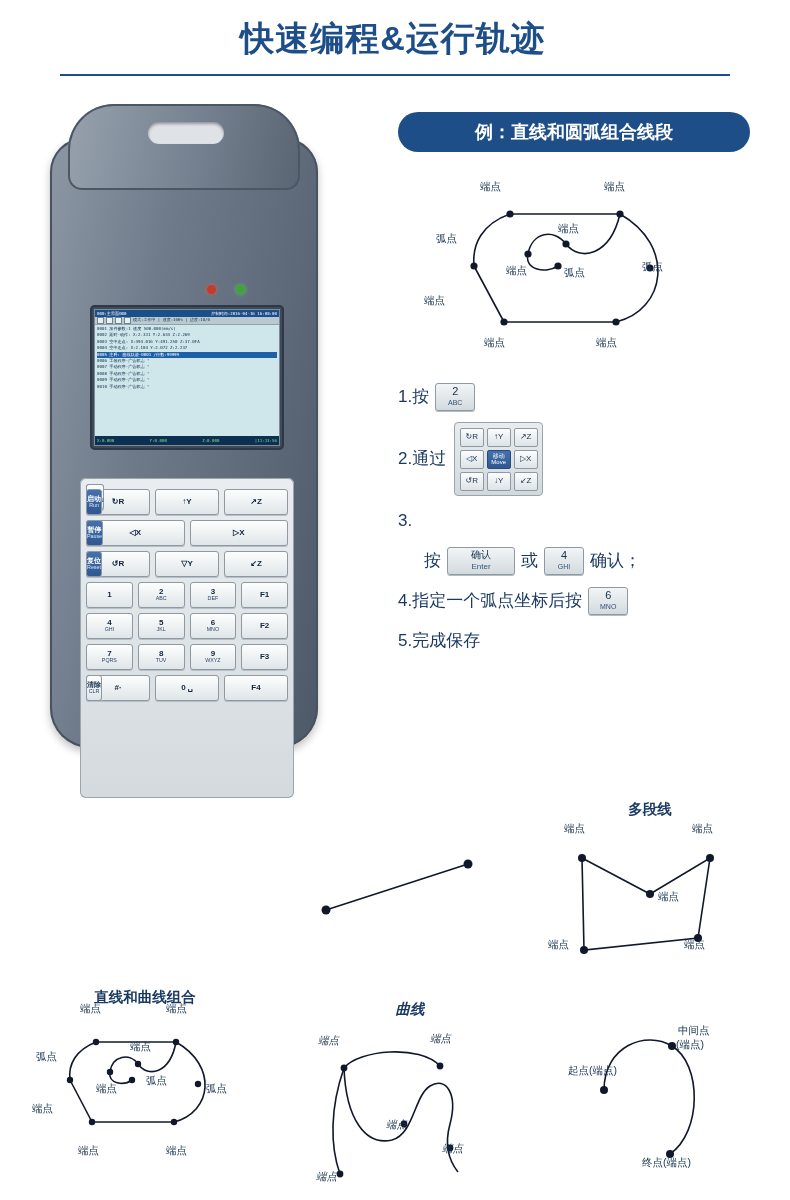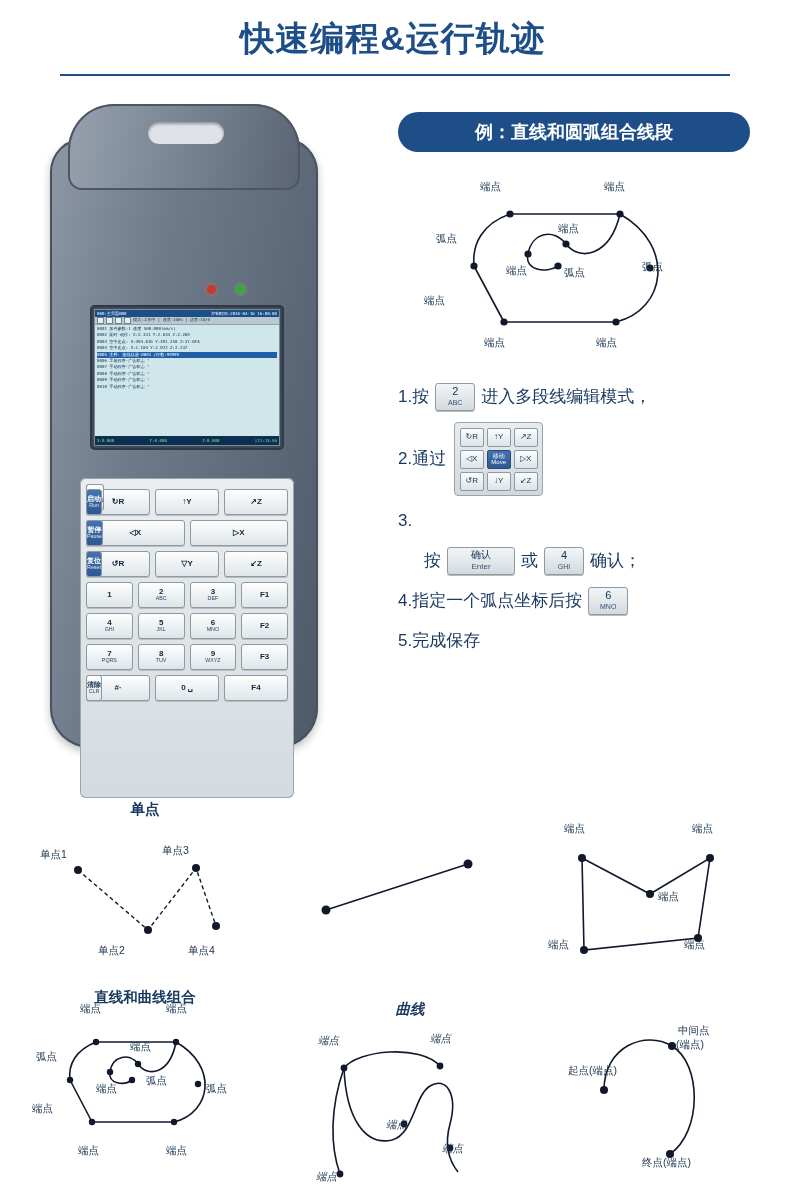--- a/index.html
+++ b/index.html
@@ -399,21 +399,20 @@
 
   <div class="steps">
 
     <div class="step">
       <span>1.</span>
       <span>按</span>
       <span class="kc">
         <span class="kc-main">2</span>
         <span class="kc-sub">ABC</span>
       </span>
-      <span>进入多段线编辑模式，</span>
     </div>
 
     <div class="step">
       <span>2.</span>
       <span>通过</span>
       <span class="minipad">
         <span class="mrow">
           <span class="mkey">↻R</span>
           <span class="mkey">↑Y</span>
           <span class="mkey">↗Z</span>
@@ -462,44 +461,31 @@
     </div>
 
     <div class="step">
       <span>5.</span>
       <span>完成保存</span>
     </div>
   </div>
 
   <div class="gallery">
 
-    <div class="cell" style="left:30px;top:10px;width:230px;height:160px;">
-      <div class="cell-title" style="top:0;">单点</div>
-      <svg width="230" height="140" viewBox="0 0 230 140" style="position:absolute;left:0;top:22px;">
-        <path class="dash" d="M48,48 L118,108 L166,46 L186,104"></path>
-        <circle class="dot" cx="48" cy="48" r="4"></circle>
-        <circle class="dot" cx="118" cy="108" r="4"></circle>
-        <circle class="dot" cx="166" cy="46" r="4"></circle>
-        <circle class="dot" cx="186" cy="104" r="4"></circle>
-      </svg>
-      <div class="lbl" style="left:10px;top:48px;">单点1</div>
-      <div class="lbl" style="left:132px;top:44px;">单点3</div>
-      <div class="lbl" style="left:68px;top:144px;">单点2</div>
-      <div class="lbl" style="left:158px;top:144px;">单点4</div>
-    </div>
 
     <div class="cell" style="left:290px;top:10px;width:210px;height:160px;">
       <svg width="210" height="140" viewBox="0 0 210 140" style="position:absolute;left:0;top:22px;">
         <path class="stroke" d="M36,88 L178,42"></path>
         <circle class="dot" cx="36" cy="88" r="4.5"></circle>
         <circle class="dot" cx="178" cy="42" r="4.5"></circle>
       </svg>
     </div>
 
     <div class="cell" style="left:540px;top:10px;width:220px;height:160px;">
+      <div class="cell-title" style="top:0;">多段线</div>
       <svg width="220" height="140" viewBox="0 0 220 140" style="position:absolute;left:0;top:22px;">
         <path class="stroke" d="M42,36 L110,72 L170,36 L158,116 L44,128 L42,36"></path>
         <circle class="dot" cx="42" cy="36" r="4"></circle>
         <circle class="dot" cx="110" cy="72" r="4"></circle>
         <circle class="dot" cx="170" cy="36" r="4"></circle>
         <circle class="dot" cx="158" cy="116" r="4"></circle>
         <circle class="dot" cx="44" cy="128" r="4"></circle>
       </svg>
       <div class="lbl" style="left:24px;top:22px;">端点</div>
       <div class="lbl" style="left:152px;top:22px;">端点</div>

